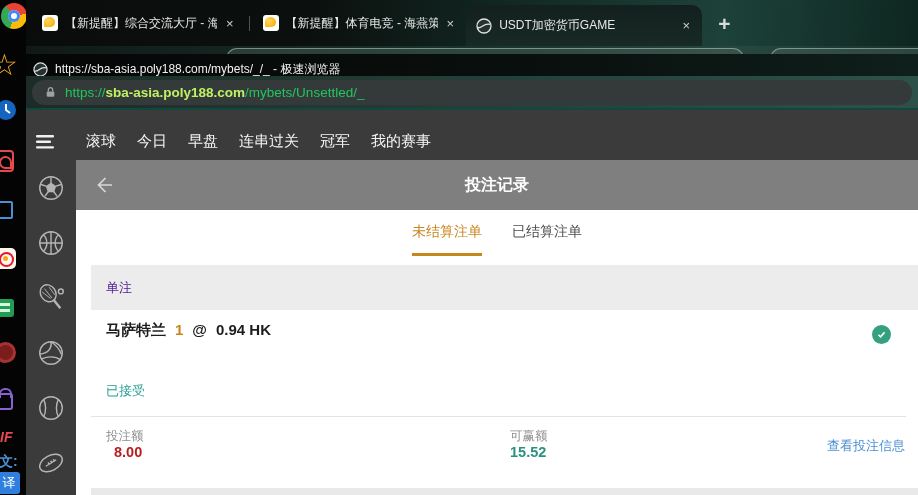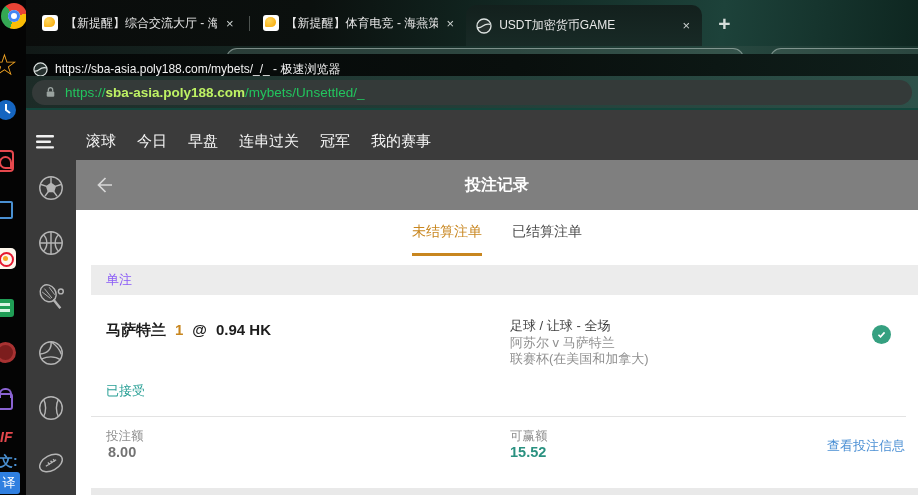--- a/index.html
+++ b/index.html
@@ -72,34 +72,34 @@
   .content{position:absolute;top:50px;left:50px;right:0;bottom:0;background:#fff;font-size:13px}
   .header{position:absolute;top:0;left:0;right:0;height:50px;background:#7f7f7f}
   .back{position:absolute;left:16px;top:13px}
   .page-title{position:absolute;inset:0;display:flex;align-items:center;justify-content:center;color:#fff;font-weight:bold;font-size:16px}
 
   .tabsrow{position:absolute;top:50px;left:0;right:0;height:46px;background:#fff;display:flex;justify-content:center;gap:30px;padding-top:13px;font-size:14px}
   .ptab{padding-bottom:7px;cursor:pointer}
   .ptab.on{color:var(--accent_orange,#c8861f);border-bottom:3px solid var(--accent_orange,#c8861f)}
   .ptab.off{color:#4c4c4c}
 
-  .sectionrow{position:absolute;top:105px;left:15px;right:0;height:30px;background:#ececec;display:flex;align-items:center;padding-left:15px;color:#8b5cf6}
+  .sectionrow{position:absolute;top:105px;left:15px;right:0;height:45px;background:#ececec;display:flex;align-items:center;padding-left:15px;color:#4c1d95}
 
   .bet-line{position:absolute;top:161px;left:30px;font-size:15px;font-weight:bold;color:#1d1d1d}
   .bet-line .hcp{color:var(--accent_orange,#c8861f);margin:0 9px}
   .bet-line .at{margin-right:9px;font-weight:bold}
   .market-block{position:absolute;top:158px;left:434px;line-height:16.5px}
   .market-main{color:#3f3f3f}
   .market-sub{color:#8f8f8f}
   .check{position:absolute;top:165px;right:27px;width:19px;height:19px;border-radius:50%;background:var(--check_green,#35a080);display:flex;align-items:center;justify-content:center}
   .status{position:absolute;top:222px;left:30px;color:var(--status_teal,#2aa096)}
   .divider{position:absolute;top:256px;left:15px;right:12px;height:1px;background:#e3e3e3}
   .lbl{position:absolute;top:268px;color:#8f8f8f;font-size:12.5px}
   .val{position:absolute;top:284px;font-weight:bold;font-size:14.5px}
-  .stake-lbl{left:30px}.stake-val{left:32px;color:#737373}
+  .stake-lbl{left:30px}.stake-val{left:38px;color:#b91c1c}
   .win-lbl{left:434px}.win-val{left:434px;color:var(--win_green,#2a9180)}
   .details-link{position:absolute;top:277px;right:13px;color:var(--link_blue,#4a8fd4)}
   .bottom-strip{position:absolute;top:328px;left:15px;right:0;height:7px;background:#e9e9e9}
 </style>
 </head>
 <body>
 
 <div class="stage">
 
   <div class="desktop">
@@ -233,25 +233,20 @@
           <span class="ptab on">未结算注单</span>
           <span class="ptab off">已结算注单</span>
         </div>
 
         <div class="sectionrow">单注</div>
 
         <div class="bet-line">
           <span>马萨特兰</span><span class="hcp">1</span><span class="at">@</span><span>0.94 HK</span>
         </div>
 
-        <div class="market-block">
-          <div class="market-main">足球 / 让球 - 全场</div>
-          <div class="market-sub">阿苏尔 v 马萨特兰</div>
-          <div class="market-sub">联赛杯(在美国和加拿大)</div>
-        </div>
 
         <div class="check">
           <svg width="11" height="11" viewBox="0 0 18 18" fill="none" stroke="#fff" stroke-width="2.6">
               <path d="M4 9.5l3.4 3.4L14 5.5"></path>
             </svg>
         </div>
 
         <div class="status">已接受</div>
         <div class="divider"></div>
 

